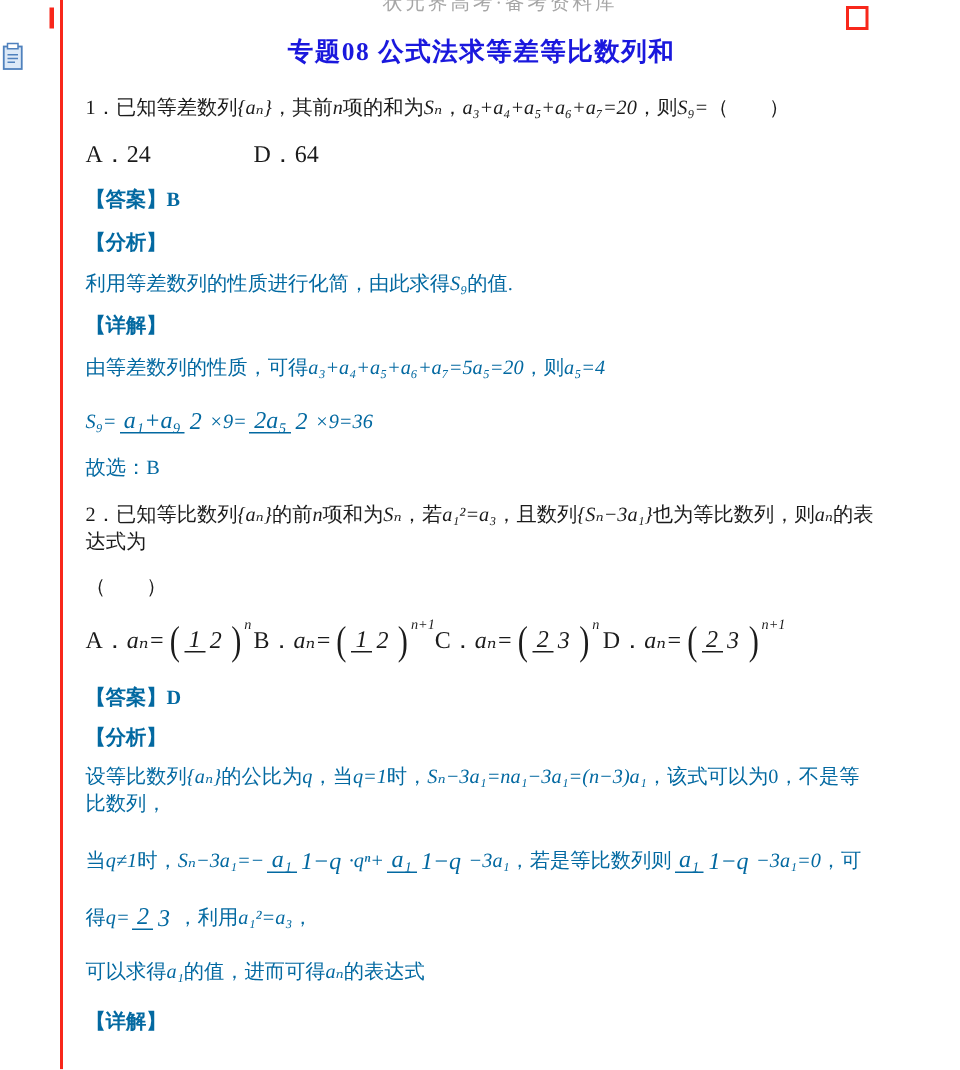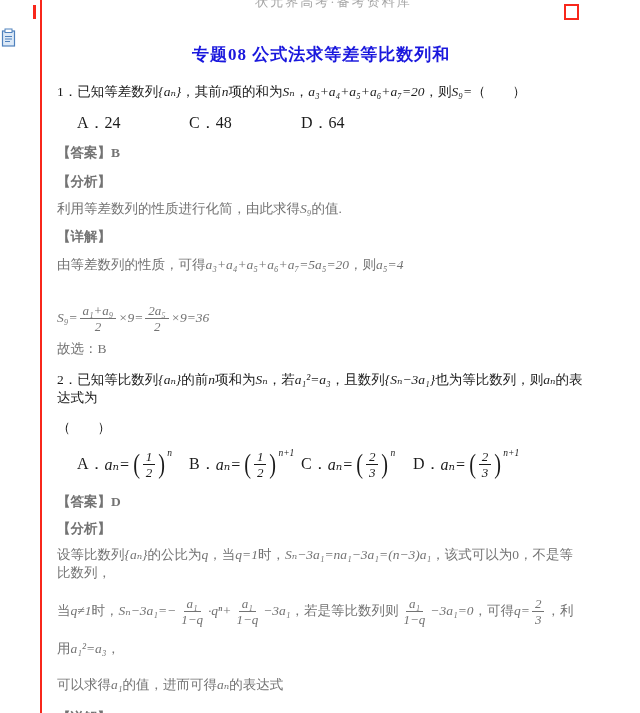--- a/index.html
+++ b/index.html
@@ -8,33 +8,33 @@
   .topbar{position:absolute;top:-7px;left:0;right:0;text-align:center;
           color:#a6a6a6;font-size:13px;letter-spacing:2px;}
   .red-line{position:absolute;left:40px;top:0;bottom:0;width:2px;background:#f8271b;}
   .mark-left{position:absolute;left:33px;top:5px;width:3px;height:14px;background:#f8271b;}
   .mark-box{position:absolute;border:2px solid #f8271b;}
   .mark-mid{left:564px;top:4px;width:11px;height:12px;}
   .mark-corner{right:2px;top:6px;width:14px;height:11px;}
   .clip-icon{position:absolute;left:1px;top:28px;width:18px;height:20px;cursor:pointer;}
   .content{position:absolute;left:57px;top:24px;width:528px;}
   .title{text-align:center;color:#1a18dd;font-weight:bold;font-size:17px;line-height:22px;
-         margin-bottom:17px;letter-spacing:1px;margin-top:20px;}
+         margin-bottom:17px;letter-spacing:1px;}
   .line{font-size:13.5px;line-height:16px;}
   .stem{line-height:18px;}
   .sect{font-weight:bold;}
-  .red{color:#737373;}
+  .red{color:#0369a1;}
   .bold{font-weight:bold;}
-  .opts{display:flex;margin-left:20px;}
+  .opts{display:flex;}
   .opt{min-width:112px;display:inline-flex;align-items:center;}
   .frac-row{min-height:40px;align-items:center;}
   .cn{font-style:normal;}
   .math{font-family:"Liberation Serif","DejaVu Serif","DejaVu Sans",serif;font-style:italic;}
-  .frac{display:inline-flex;flex-direction:column;align-items:center;vertical-align:middle;
-        margin:0 2px;font-style:italic;font-size:13px;line-height:13px;
+  .frac{display:inline-flex;flex-direction:row;vertical-align:middle;
+        margin:0 2px;font-style:italic;font-size:16px;line-height:13px;
         font-family:"Liberation Serif","DejaVu Serif","DejaVu Sans",serif;}
   .frac .num{border-bottom:1px solid currentColor;padding:0 3px 1px;}
   .frac .den{padding:1px 3px 0;}
   .pfrac{display:inline-flex;align-items:center;vertical-align:middle;margin-left:2px;}
   .paren{display:inline-block;font-style:normal;font-weight:300;font-size:27px;line-height:26px;
          transform:scaleX(.75);}
   .exp{font-size:9.5px;font-style:italic;align-self:flex-start;margin:-2px 0 0 1px;line-height:10px;}
   .tallwrap{line-height:38px;}
 </style>
 </head>
@@ -59,29 +59,28 @@
 
   <div class="content">
 
     <div class="title">专题08 公式法求等差等比数列和</div>
 
 
     <div class="line stem" style="margin-bottom:12px"><span class="cn">1．已知等差数列</span><span class="math">{aₙ}</span><span class="cn">，其前</span><span class="math">n</span><span class="cn">项的和为</span><span class="math">Sₙ</span><span class="cn">，</span><span class="math">a₃+a₄+a₅+a₆+a₇=20</span><span class="cn">，则</span><span class="math">S₉=</span><span class="cn">（　　）</span></div>
 
     <div class="opts" style="margin-bottom:11px">
       <span class="opt">A．24</span>
-      <span class="opt">C．48</span>
       <span class="opt">D．64</span>
     </div>
 
     <div class="line red bold" style="margin-bottom:13px">【答案】B</div>
     <div class="line red bold" style="margin-bottom:11px">【分析】</div>
     <div class="line red" style="margin-bottom:12px"><span class="cn">利用等差数列的性质进行化简，由此求得</span><span class="math">S₉</span><span class="cn">的值.</span></div>
     <div class="line red bold" style="margin-bottom:11px">【详解】</div>
-    <div class="line red stem" style="margin-bottom:25px"><span class="cn">由等差数列的性质，可得</span><span class="math">a₃+a₄+a₅+a₆+a₇=5a₅=20</span><span class="cn">，则</span><span class="math">a₅=4</span></div>
+    <div class="line red stem" style="margin-bottom:8px"><span class="cn">由等差数列的性质，可得</span><span class="math">a₃+a₄+a₅+a₆+a₇=5a₅=20</span><span class="cn">，则</span><span class="math">a₅=4</span></div>
     <div class="line red tallwrap" style="margin-bottom:4px"><span class="math">S₉=</span><span class="frac">
           <span class="num">a₁+a₉</span>
           <span class="den">2</span>
         </span><span class="math">×9=</span><span class="frac">
           <span class="num">2a₅</span>
           <span class="den">2</span>
         </span><span class="math">×9=36</span></div>
     <div class="line red" style="margin-bottom:14px">故选：B</div>
 
     <div class="line stem" style="margin-bottom:13px"><span class="cn">2．已知等比数列</span><span class="math">{aₙ}</span><span class="cn">的前</span><span class="math">n</span><span class="cn">项和为</span><span class="math">Sₙ</span><span class="cn">，若</span><span class="math">a₁²=a₃</span><span class="cn">，且数列</span><span class="math">{Sₙ−3a₁}</span><span class="cn">也为等比数列，则</span><span class="math">aₙ</span><span class="cn">的表达式为</span></div>

